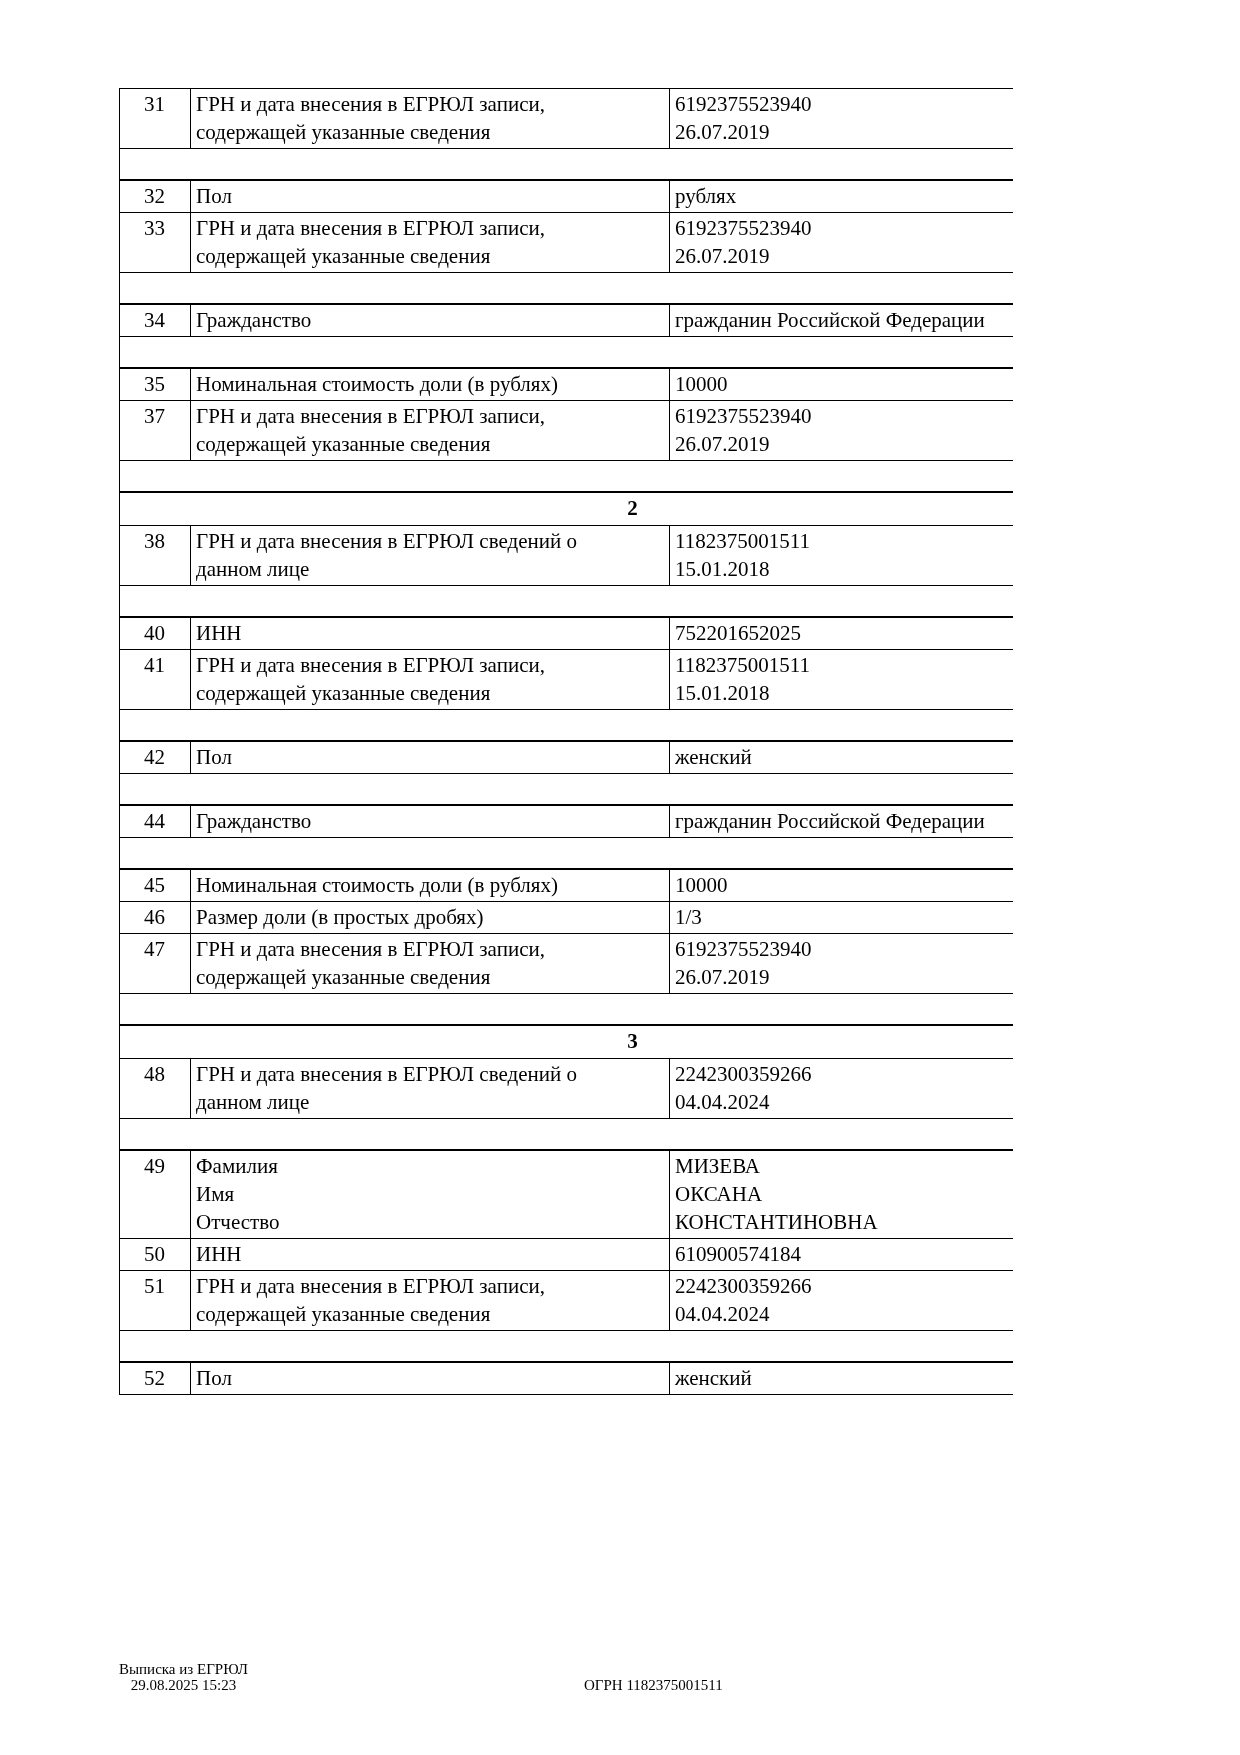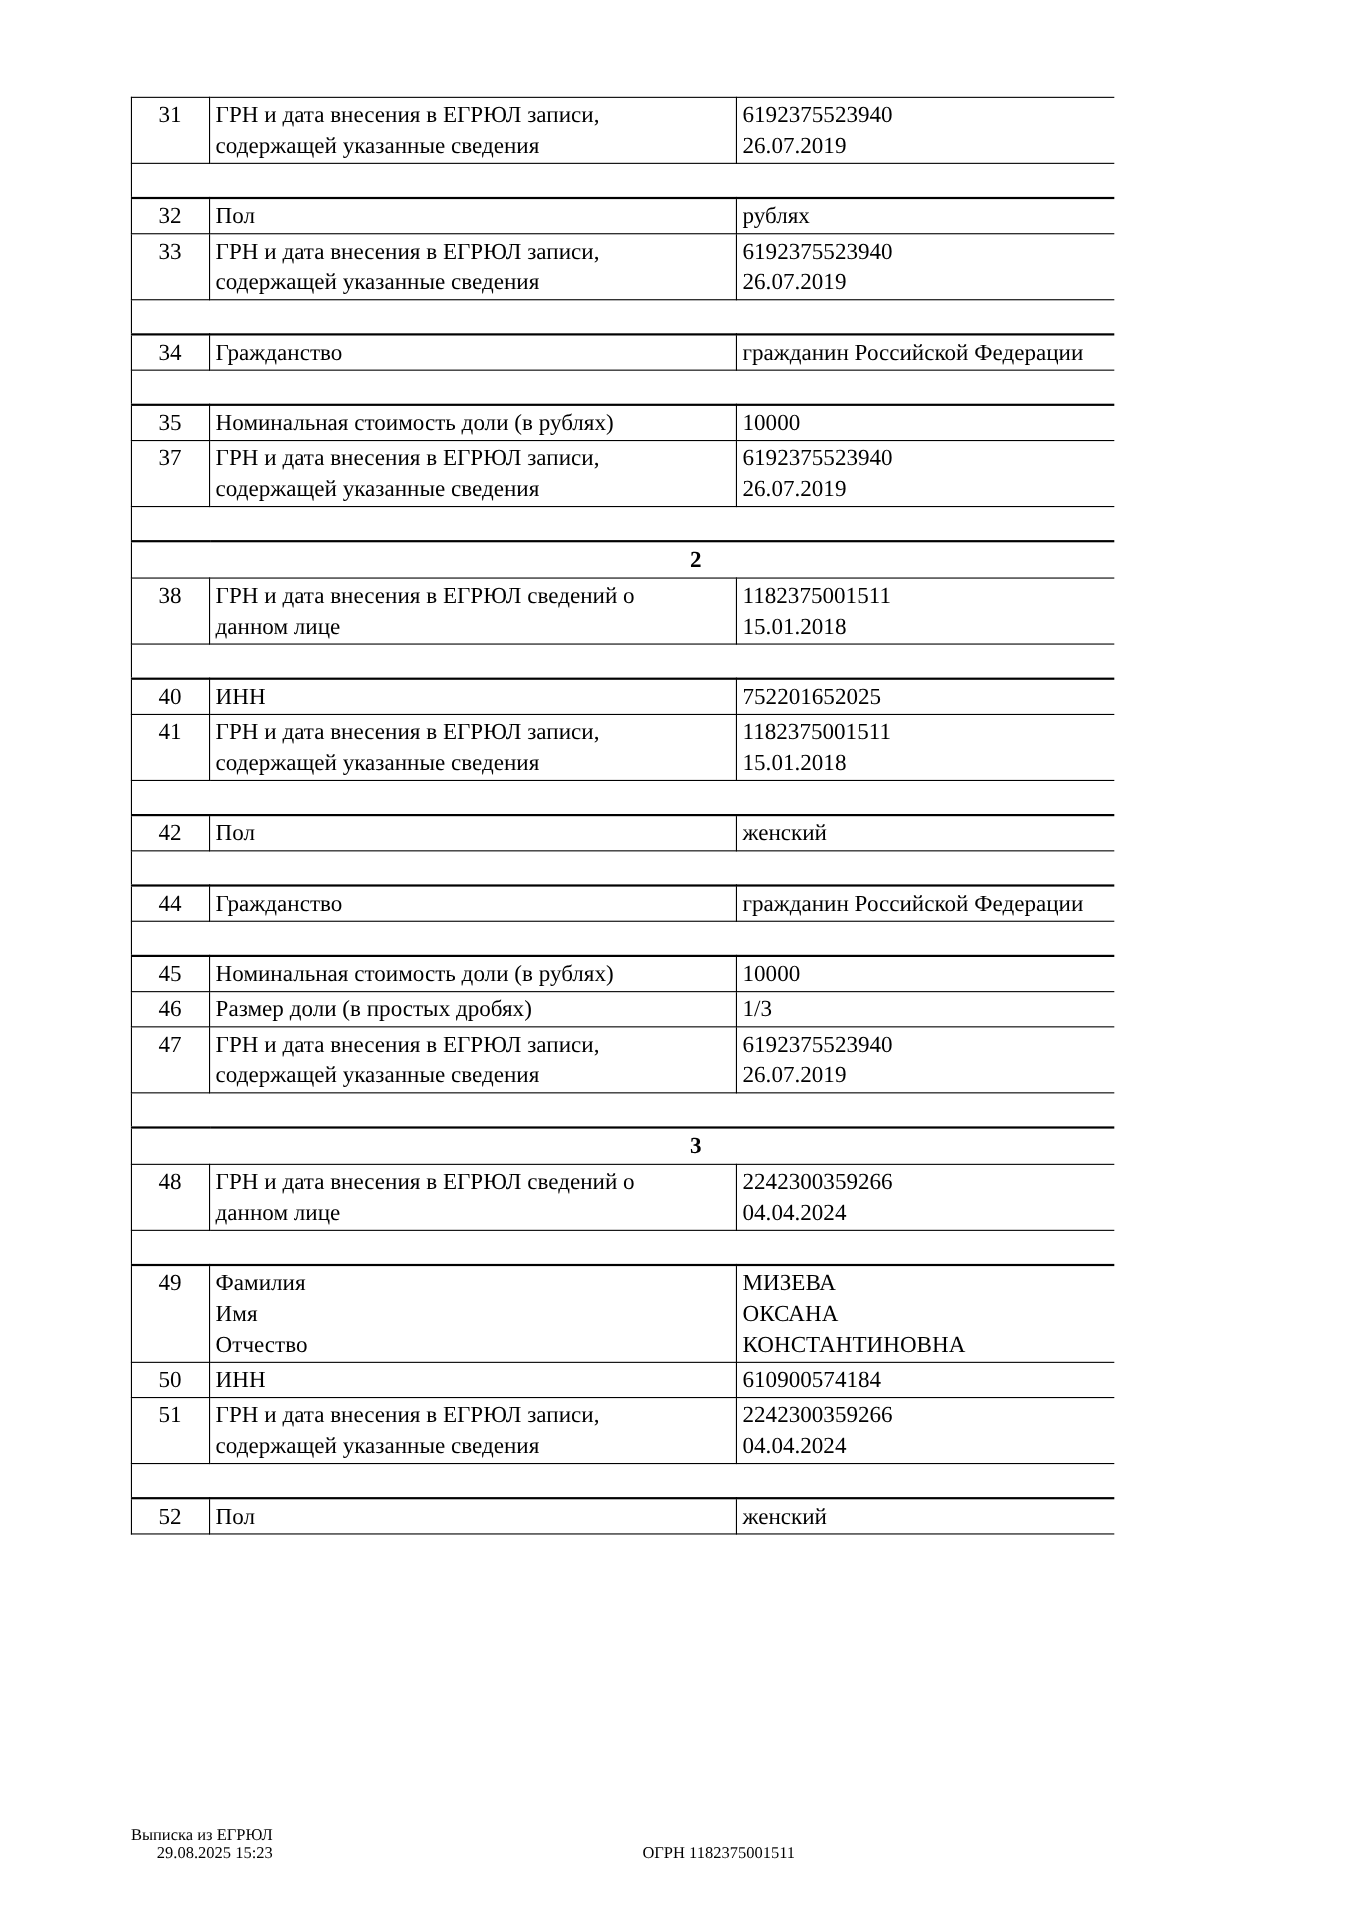--- a/index.html
+++ b/index.html
@@ -53,21 +53,21 @@
   .footer {
     position: absolute;
     left: 119px;
     width: 1049px;
     top: 1661px;
     font-size: 15px;
     line-height: 16px;
     display: flex;
     align-items: flex-end;
   }
-  .footer-left  { text-align: right; white-space: nowrap; }
+  .footer-left  { text-align: center; white-space: nowrap; }
   .footer-center{ flex: 1 1 auto; text-align: center; white-space: nowrap; }
   .footer-right { text-align: right; white-space: nowrap; }
 </style>
 </head>
 <body>
 
 <div class="page">
 
   <table class="egrul">
     <colgroup>

